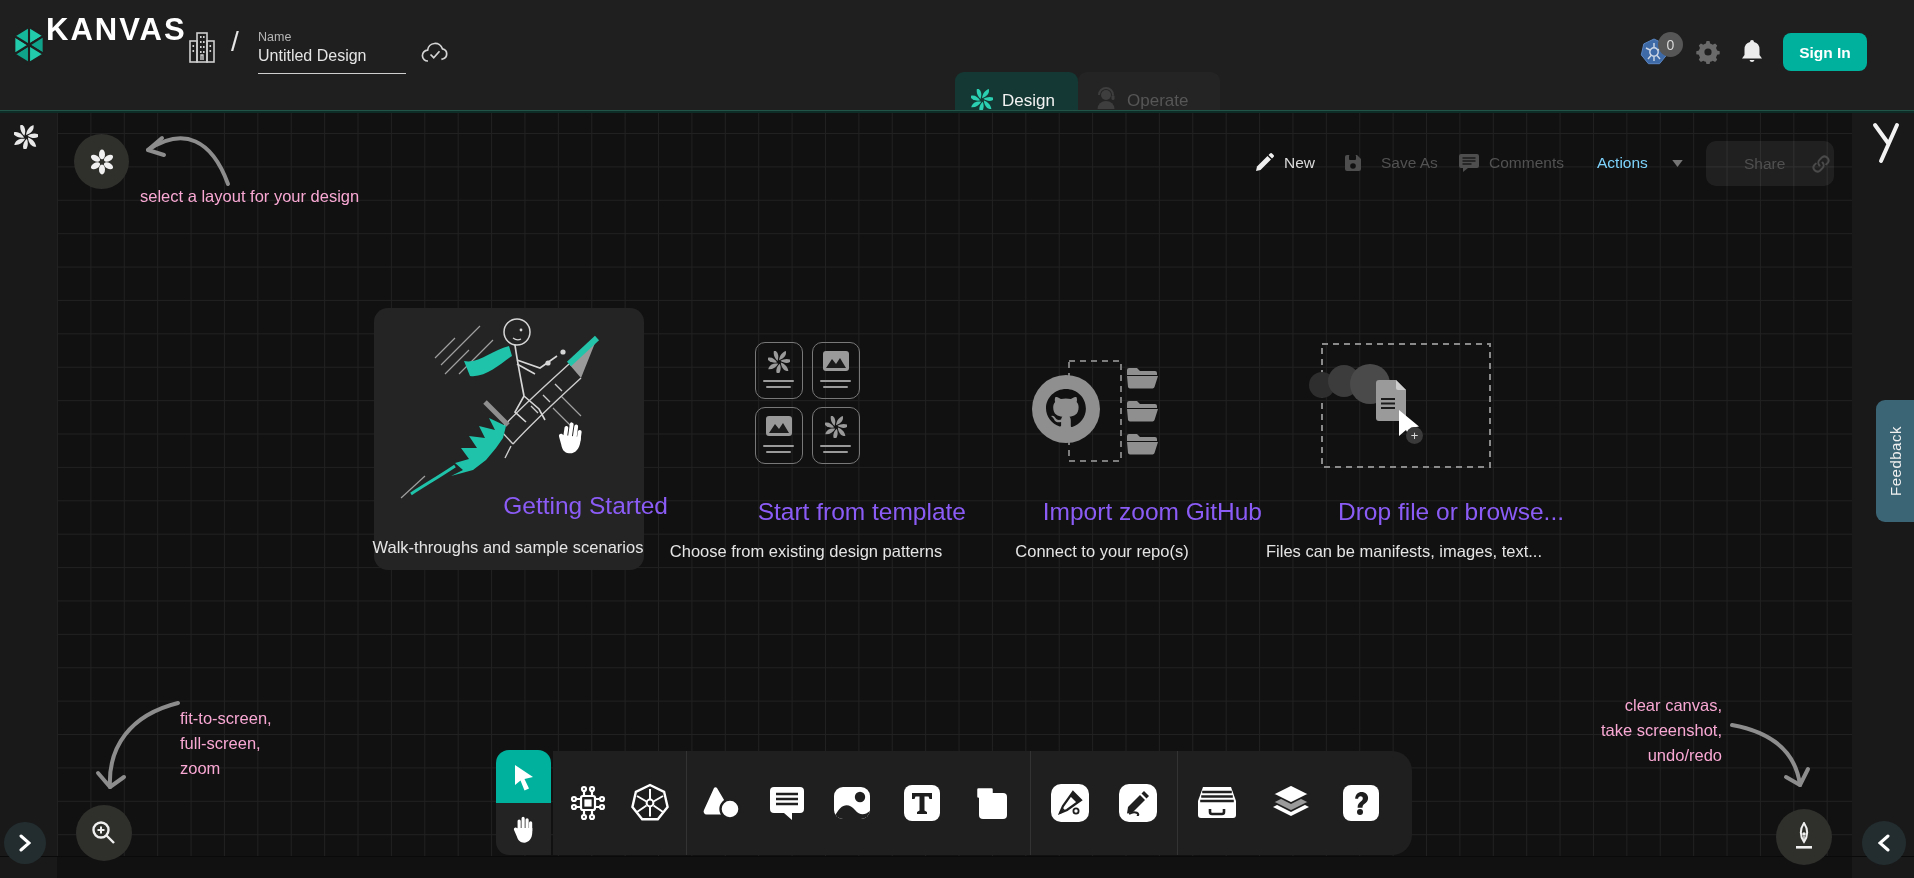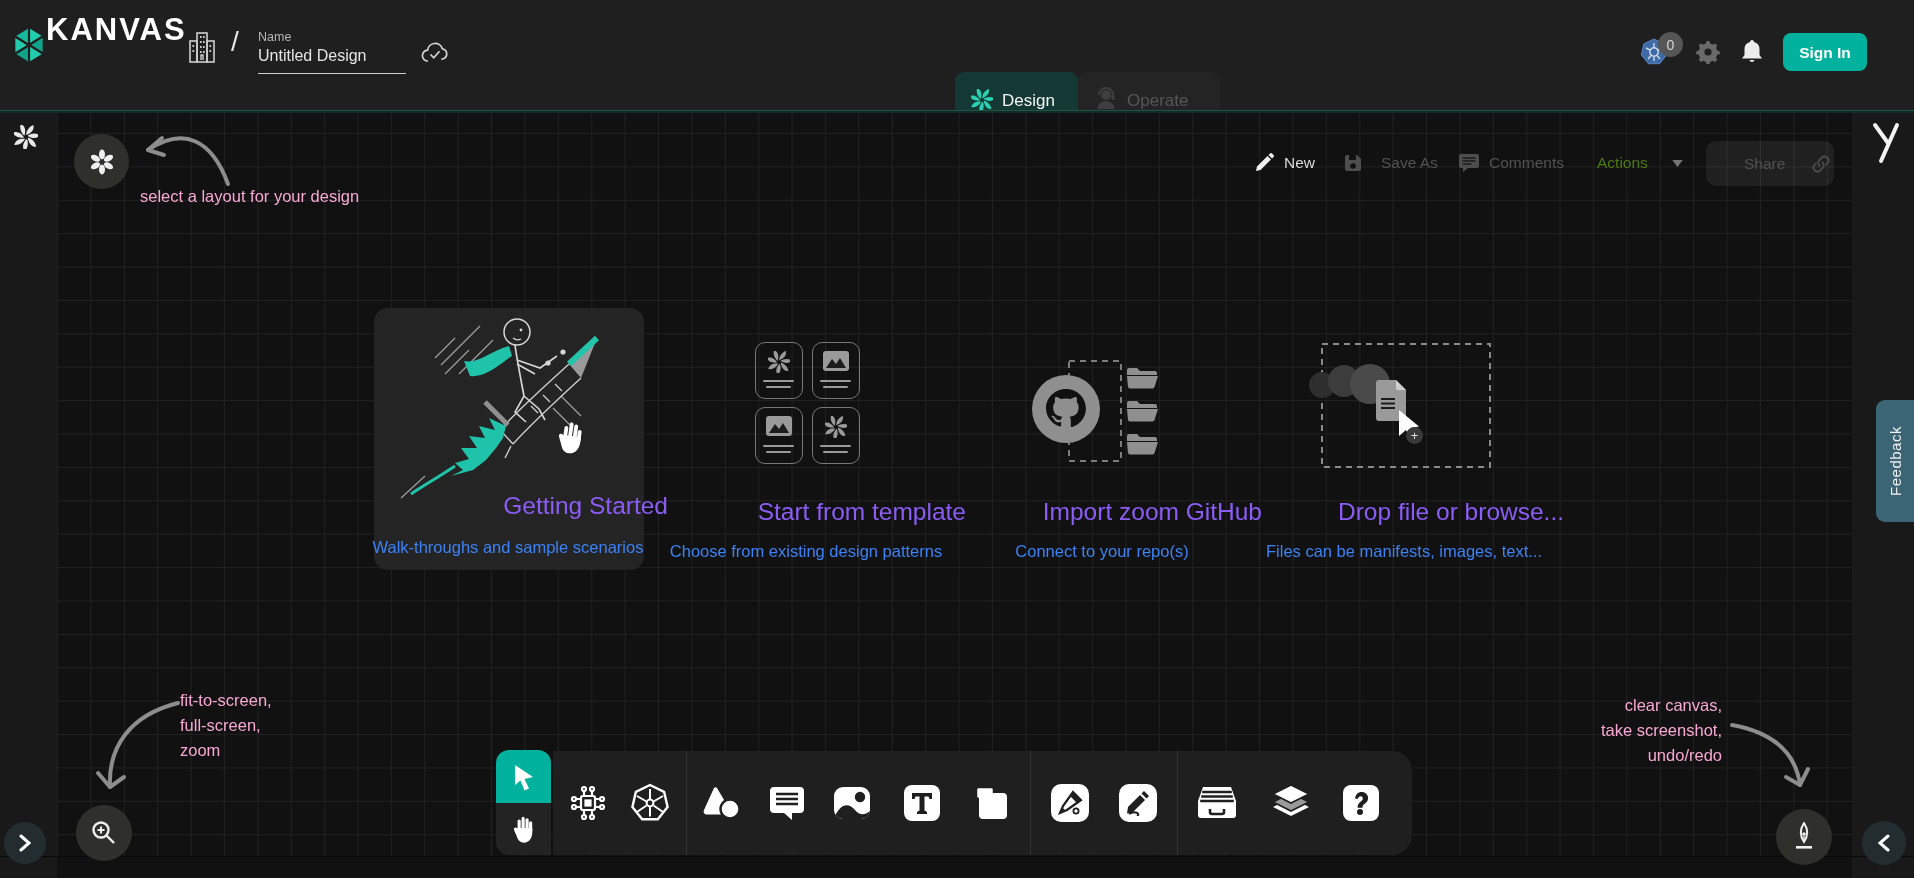--- a/index.html
+++ b/index.html
@@ -44,21 +44,21 @@
   .circle-btn { border-radius:50%; background:#2f2f2c; display:flex; align-items:center; justify-content:center; }
 
   
   .ttb-item { top:150px; height:26px; display:flex; align-items:center; }
   .ttb-label { font-size:15.5px; }
   .share-btn { left:1706px; top:141px; width:128px; height:45px; border-radius:10px;
     background:rgba(255,255,255,0.066); display:flex; align-items:center; }
 
   
   .card-title { top:492px; width:320px; text-align:right; font-size:24.5px; color:#8b5cf6; }
-  .card-sub { top:538px; width:340px; text-align:center; font-size:16.5px; color:#3b82f6; }
+  .card-sub { top:538px; width:340px; text-align:center; font-size:16.5px; color:#e5e5e5; }
   .lower2 { top:498px; }
   .lower3 { top:542px; }
 
   .tile { position:absolute; width:48px; height:57px; border:1.5px solid #787878; border-radius:10px; }
   .tile-line { position:absolute; height:2px; background:#9a9a9a; border-radius:1px; }
 
   
   #bt-col { left:496px; top:750px; width:55px; height:105px; }
   #bt-select { position:absolute; left:0; top:0; width:55px; height:53px; background:#00b29e;
     border-radius:13px 13px 0 0; display:flex; align-items:center; justify-content:center; }
@@ -204,21 +204,21 @@
     <span class="ttb-label" style="color:#525252;margin-left:18px">Save As</span>
   </div>
   <div class="abs ttb-item" style="left:1458px">
     <svg width="22" height="20" viewBox="0 0 22 20">
       <path d="M1,3 a2,2 0 0 1 2,-2 h16 a2,2 0 0 1 2,2 v10 a2,2 0 0 1 -2,2 h-9 l-5,4 v-4 h-2 a2,2 0 0 1 -2,-2 z" fill="#4e4e4e"></path>
       <path d="M4.5,5 h13 M4.5,8 h13 M4.5,11 h9" stroke="#1b1b1b" stroke-width="1.6"></path>
     </svg>
     <span class="ttb-label" style="color:#525252;margin-left:9px">Comments</span>
   </div>
   <div class="abs ttb-item" style="left:1597px">
-    <span class="ttb-label" style="color:#4d7c0f">Actions</span>
+    <span class="ttb-label" style="color:#7dd3fc">Actions</span>
     <svg width="11" height="7" viewBox="0 0 12 8" style="margin-left:24px">
       <polygon points="0,0 12,0 6,8" fill="#757575"></polygon>
     </svg>
   </div>
   <div class="abs share-btn">
     <span class="ttb-label" style="color:#505050;margin-left:38px">Share</span>
     <svg width="20" height="20" viewBox="0 0 20 20" style="margin-left:26px" fill="none" stroke="#4a4a4a" stroke-width="2" stroke-linecap="round">
       <path d="M8.5,11.5 a4,4 0 0 1 0,-5.6 l2.6,-2.6 a4,4 0 0 1 5.6,5.6 l-1.5,1.5"></path>
       <path d="M11.5,8.5 a4,4 0 0 1 0,5.6 l-2.6,2.6 a4,4 0 0 1 -5.6,-5.6 l1.5,-1.5"></path>
     </svg>
@@ -343,21 +343,21 @@
   </svg>
   <svg class="abs" style="left:1396px;top:408px" width="30" height="34" viewBox="0 0 30 34">
     <path d="M3,2 L3,28 L10,22 L14.5,31 L19,29 L14.5,20 L23,18.5 Z" fill="#fff"></path>
   </svg>
   <div class="abs" style="left:1406px;top:427px;width:17px;height:17px;border-radius:50%;background:#3a3a3a;display:flex;align-items:center;justify-content:center">
     <span style="color:#ddd;font-size:13px;line-height:1">+</span>
   </div>
   <div class="abs card-title lower2" style="left:1244px">Drop file or browse...</div>
   <div class="abs card-sub lower3" style="left:1234px">Files can be manifests, images, text...</div>
 
-  <div class="abs hint hint-lines" style="left:180px;top:688px">
+  <div class="abs hint hint-lines" style="left:180px;top:706px">
     <div>fit-to-screen,</div>
     <div>full-screen,</div>
     <div>zoom</div>
   </div>
   <svg class="abs" style="left:90px;top:695px" width="100" height="110" viewBox="0 0 100 110" fill="none">
     <path d="M88,8 C40,20 18,52 20,92" stroke="#8d8d8d" stroke-width="4" stroke-linecap="round"></path>
     <path d="M20,92 L8,78 M20,92 L34,82" stroke="#8d8d8d" stroke-width="4" stroke-linecap="round"></path>
   </svg>
   <div class="abs circle-btn" style="left:76px;top:805px;width:56px;height:56px">
     <svg width="28" height="28" viewBox="0 0 28 28" fill="none" stroke="#f0f0f0" stroke-width="2.4">

